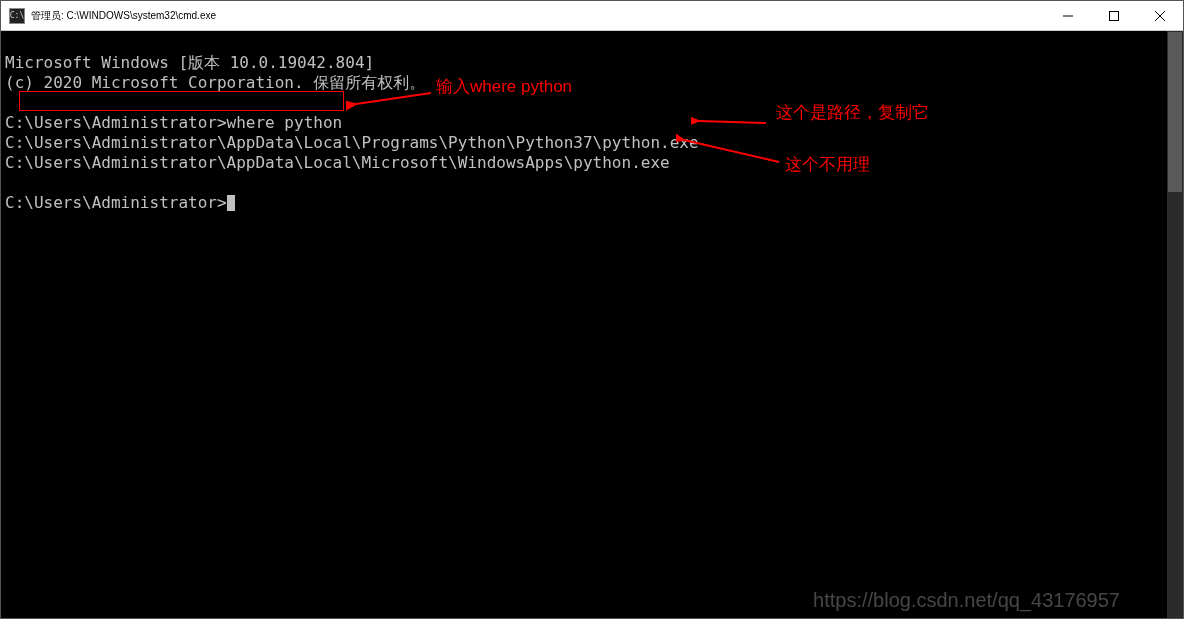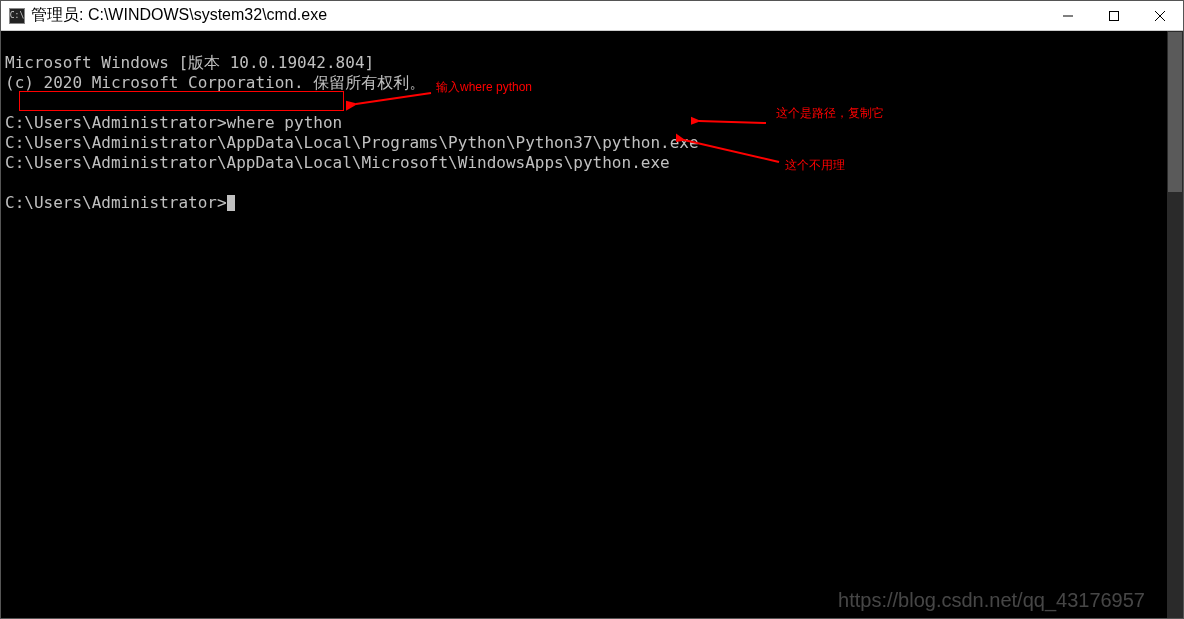--- a/index.html
+++ b/index.html
@@ -36,21 +36,21 @@
     border: 1px solid #888;
     display: flex;
     align-items: center;
     justify-content: center;
     font-size: 8px;
     color: #ccc;
     font-family: monospace;
   }
   .titlebar-text {
     flex: 1;
-    font-size: 16px;
+    font-size: 10px;
     color: #000;
   }
   .titlebar-buttons {
     display: flex;
     height: 100%;
   }
   .titlebar-btn {
     width: 46px;
     height: 100%;
     display: flex;
@@ -58,20 +58,21 @@
     justify-content: center;
     font-size: 12px;
     color: #000;
   }
   .titlebar-btn svg { stroke: #000; stroke-width: 1; fill: none; }
   .terminal-area {
     flex: 1;
     background: #000000;
     position: relative;
     display: flex;
+    gap: 25px;
   }
   .terminal-content {
     flex: 1;
     padding: 2px 4px;
     font-family: "NSimSun", "SimSun", "Consolas", monospace;
     font-size: 16px;
     line-height: 20px;
     color: #c0c0c0;
     white-space: pre;
     position: relative;
@@ -91,21 +92,21 @@
   .line { display: block; height: 20px; }
   .highlight-box {
     position: absolute;
     border: 1px solid #ff0000;
     pointer-events: none;
   }
   .annotation {
     position: absolute;
     color: #ff0000;
     font-family: "Microsoft YaHei", sans-serif;
-    font-size: 12px;
+    font-size: 17px;
     pointer-events: none;
   }
   .arrow {
     position: absolute;
     pointer-events: none;
   }
   .cursor {
     display: inline-block;
     width: 8px;
     height: 16px;

